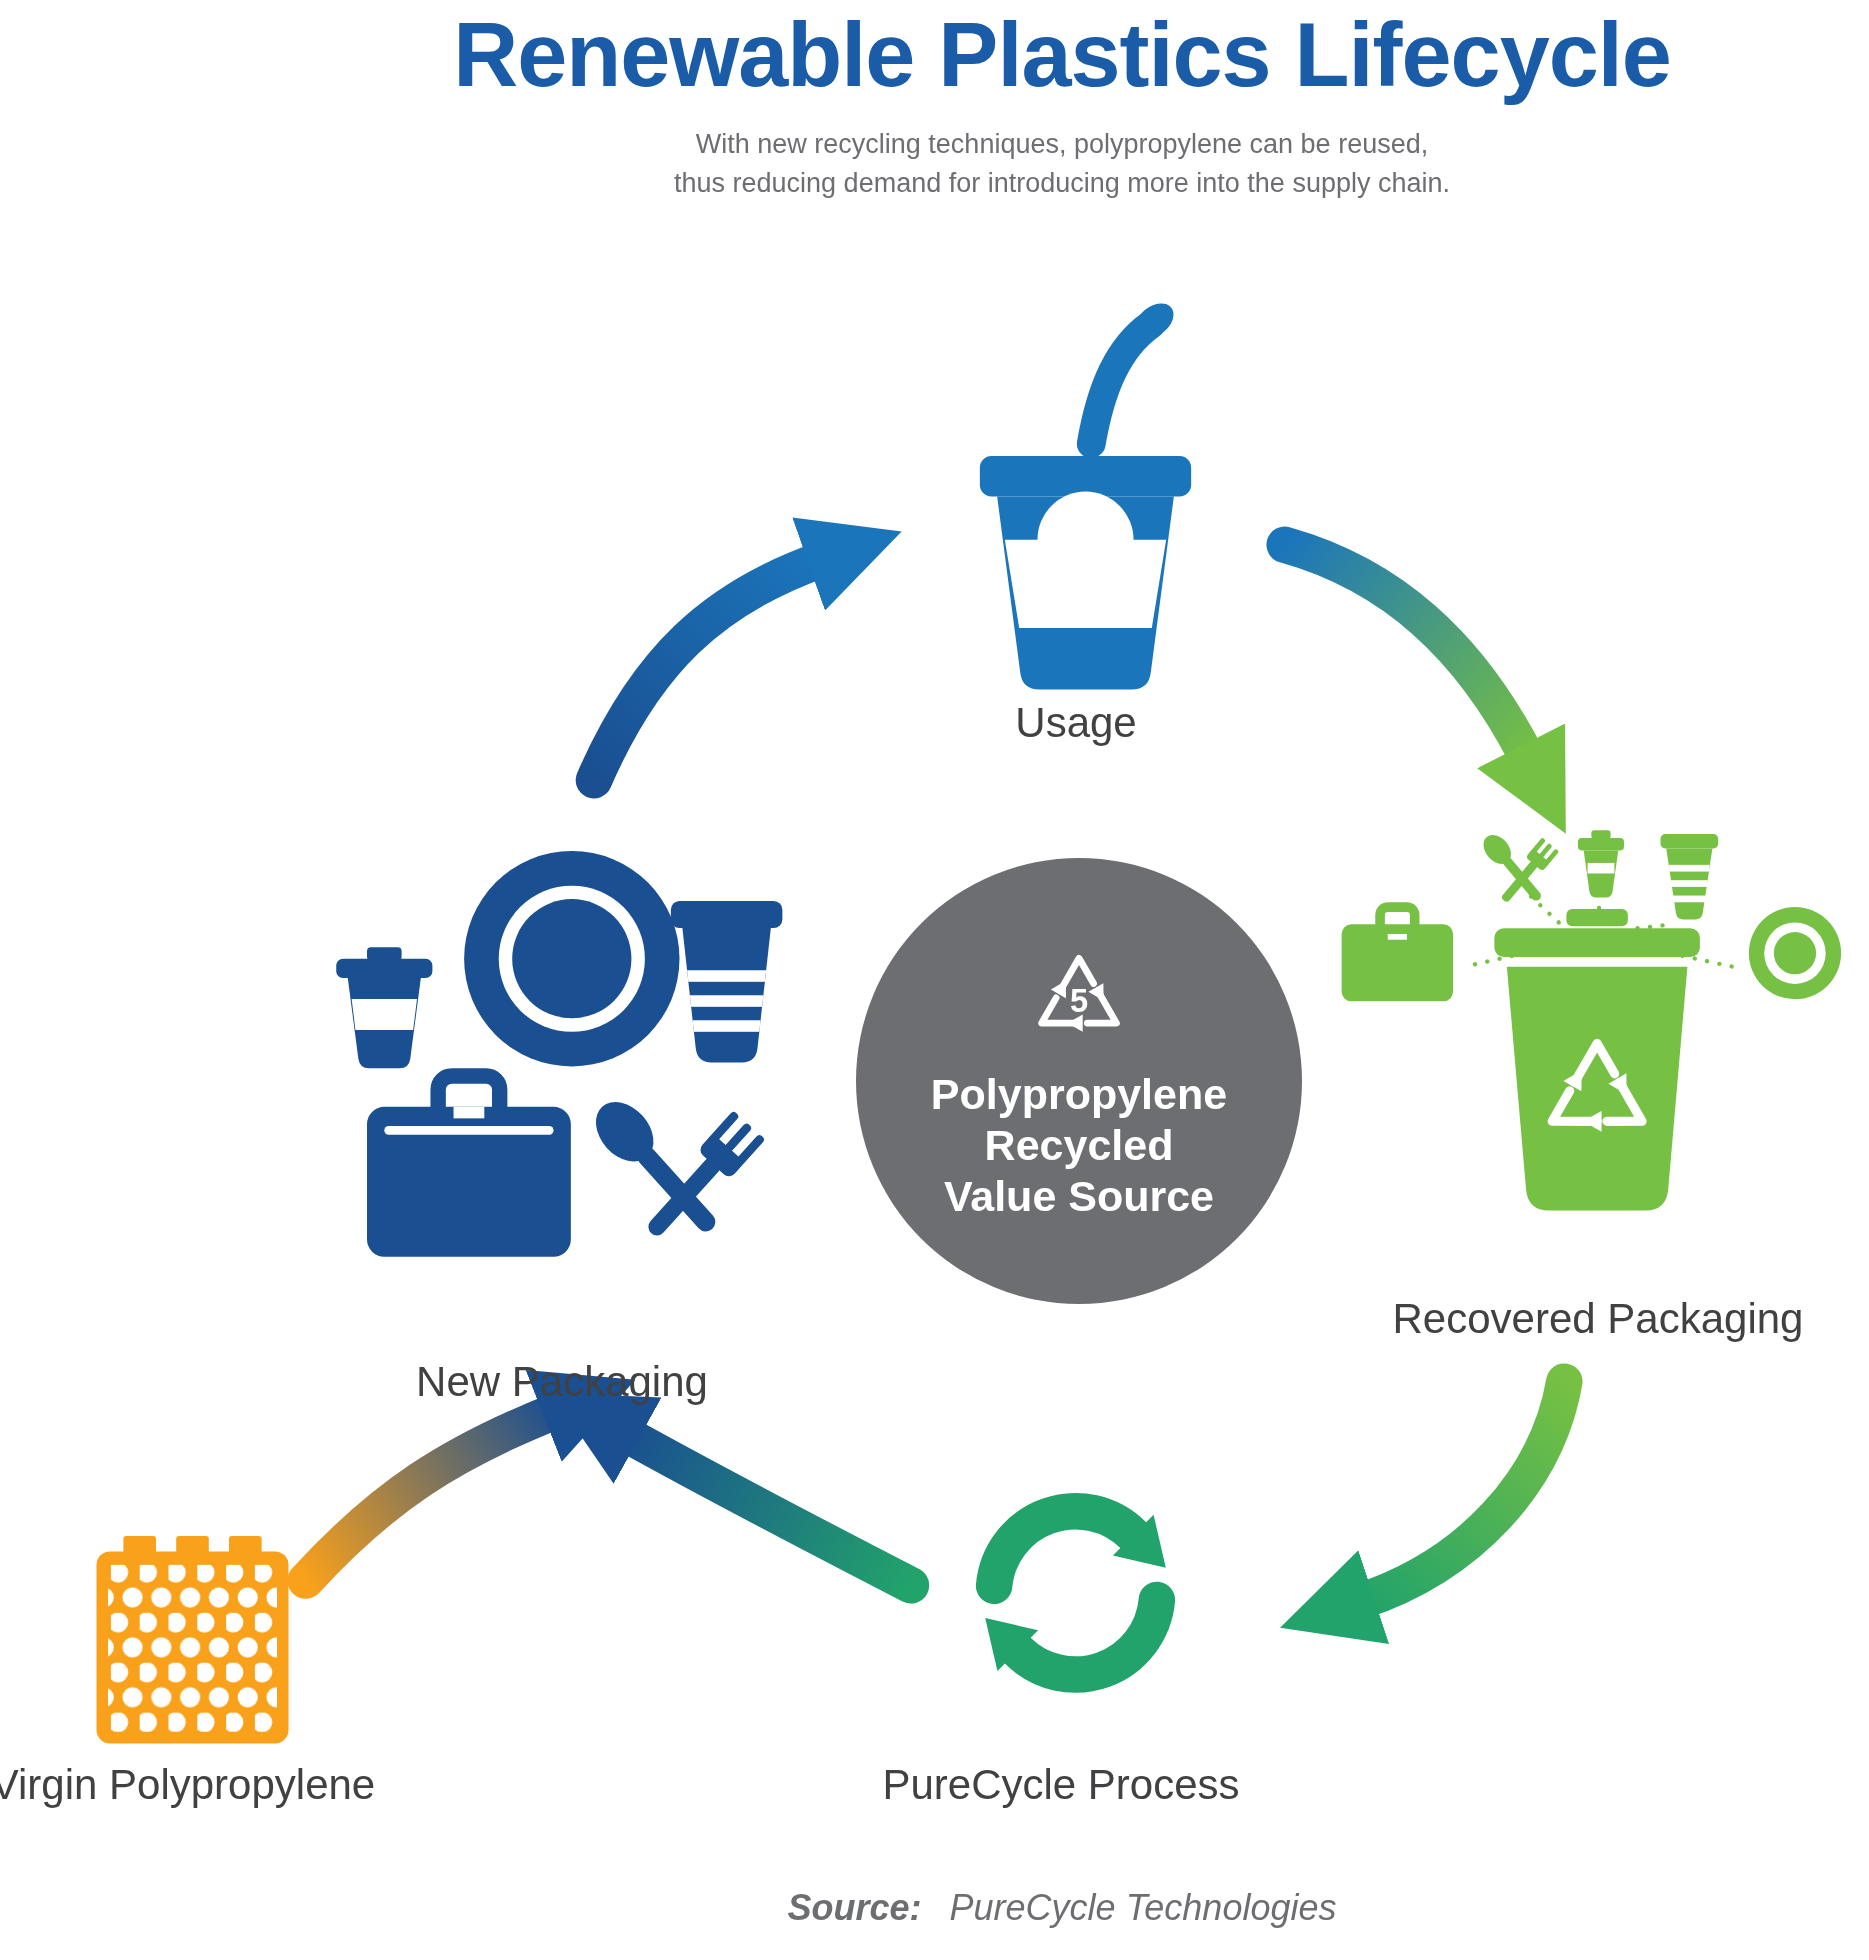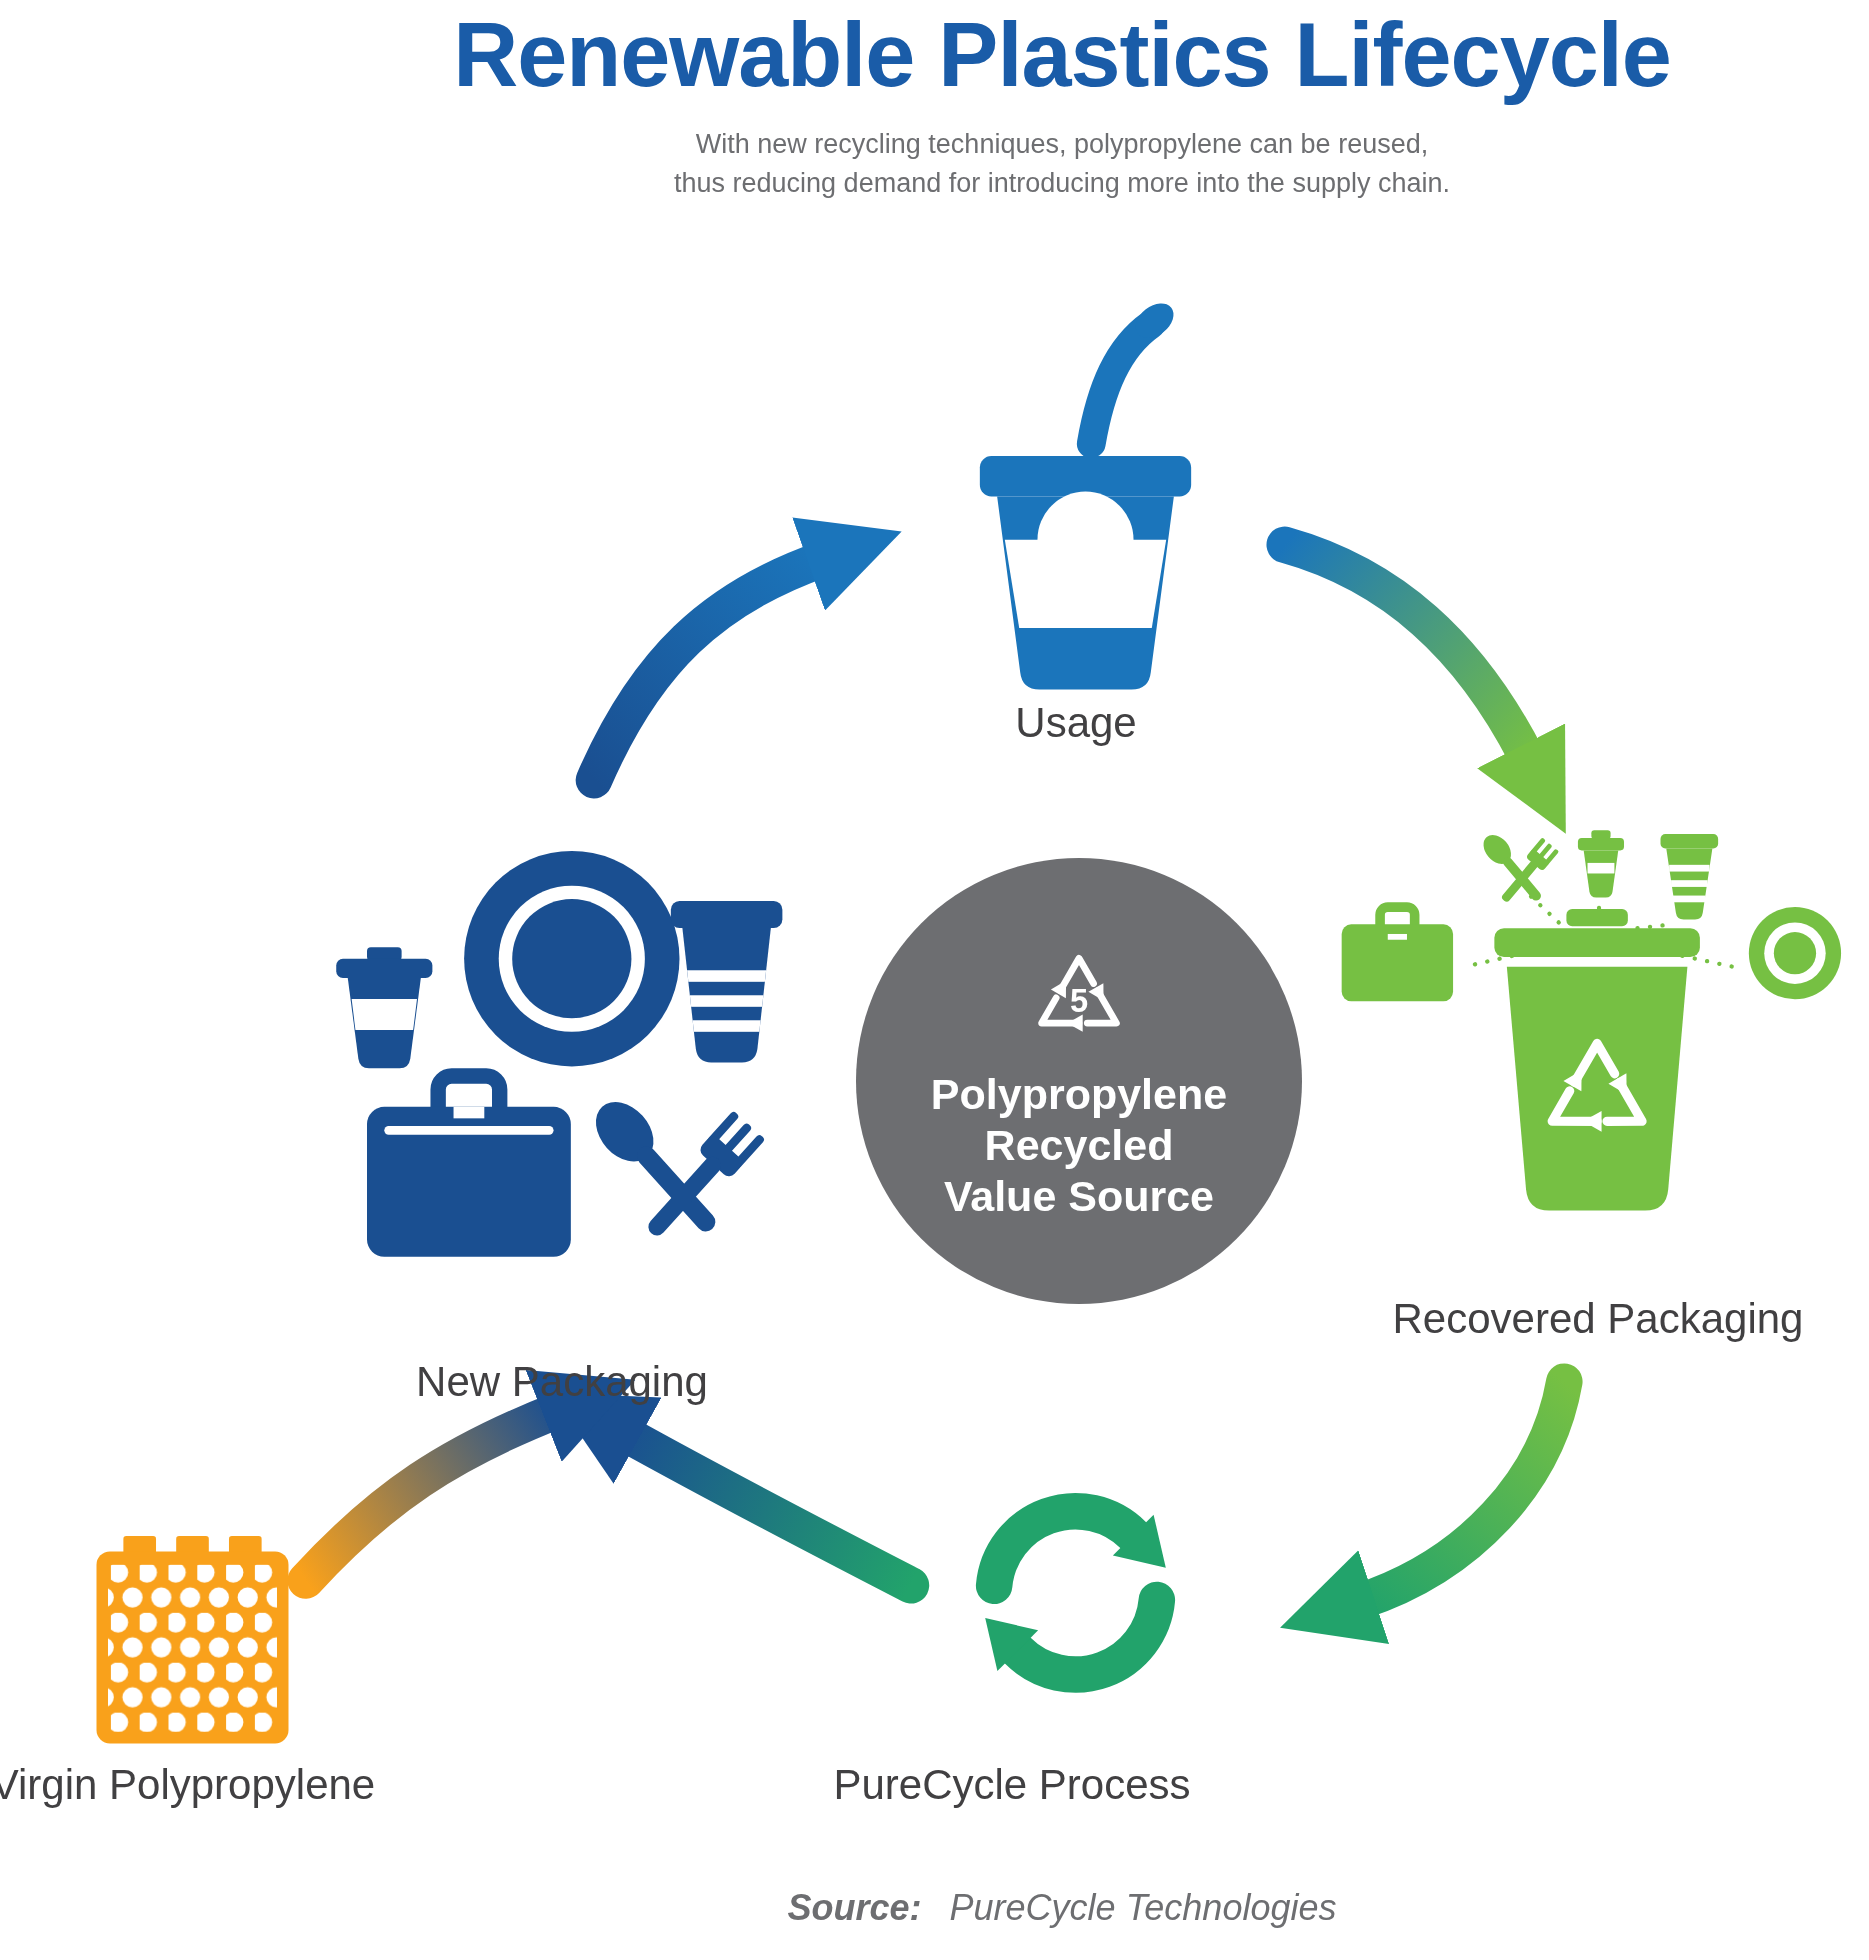--- a/index.html
+++ b/index.html
@@ -245,21 +245,21 @@
       <g transform="translate(165,158)">
         <path d="M -84.7,-7.4 A 85 85 0 0 1 60.1,-60.1" fill="none" stroke-width="38" stroke-linecap="round"></path>
         <polygon points="81.3,-81.3 38.9,-38.9 94,-26.2" stroke="none"></polygon>
       </g>
       <g transform="translate(165,158) rotate(180)">
         <path d="M -84.7,-7.4 A 85 85 0 0 1 60.1,-60.1" fill="none" stroke-width="38" stroke-linecap="round"></path>
         <polygon points="81.3,-81.3 38.9,-38.9 94,-26.2" stroke="none"></polygon>
       </g>
     </g>
   </svg>
-  <div class="stage-label" style="left:1012px;top:1761px">PureCycle Process</div>
+  <div class="stage-label" style="left:1061px;top:1761px">PureCycle Process</div>
 
   <svg class="icon" style="left:82px;top:1513px" width="221" height="240" viewBox="0 0 230 250">
     <defs>
       <pattern id="ppdots" width="30" height="52" patternUnits="userSpaceOnUse">
         <circle cx="7.5" cy="10" r="10.5" fill="#fff"></circle>
         <circle cx="22.5" cy="36" r="10.5" fill="#fff"></circle>
         <circle cx="-7.5" cy="36" r="10.5" fill="#fff"></circle>
       </pattern>
     </defs>
     <g style="fill:var(--virgin-orange)">

